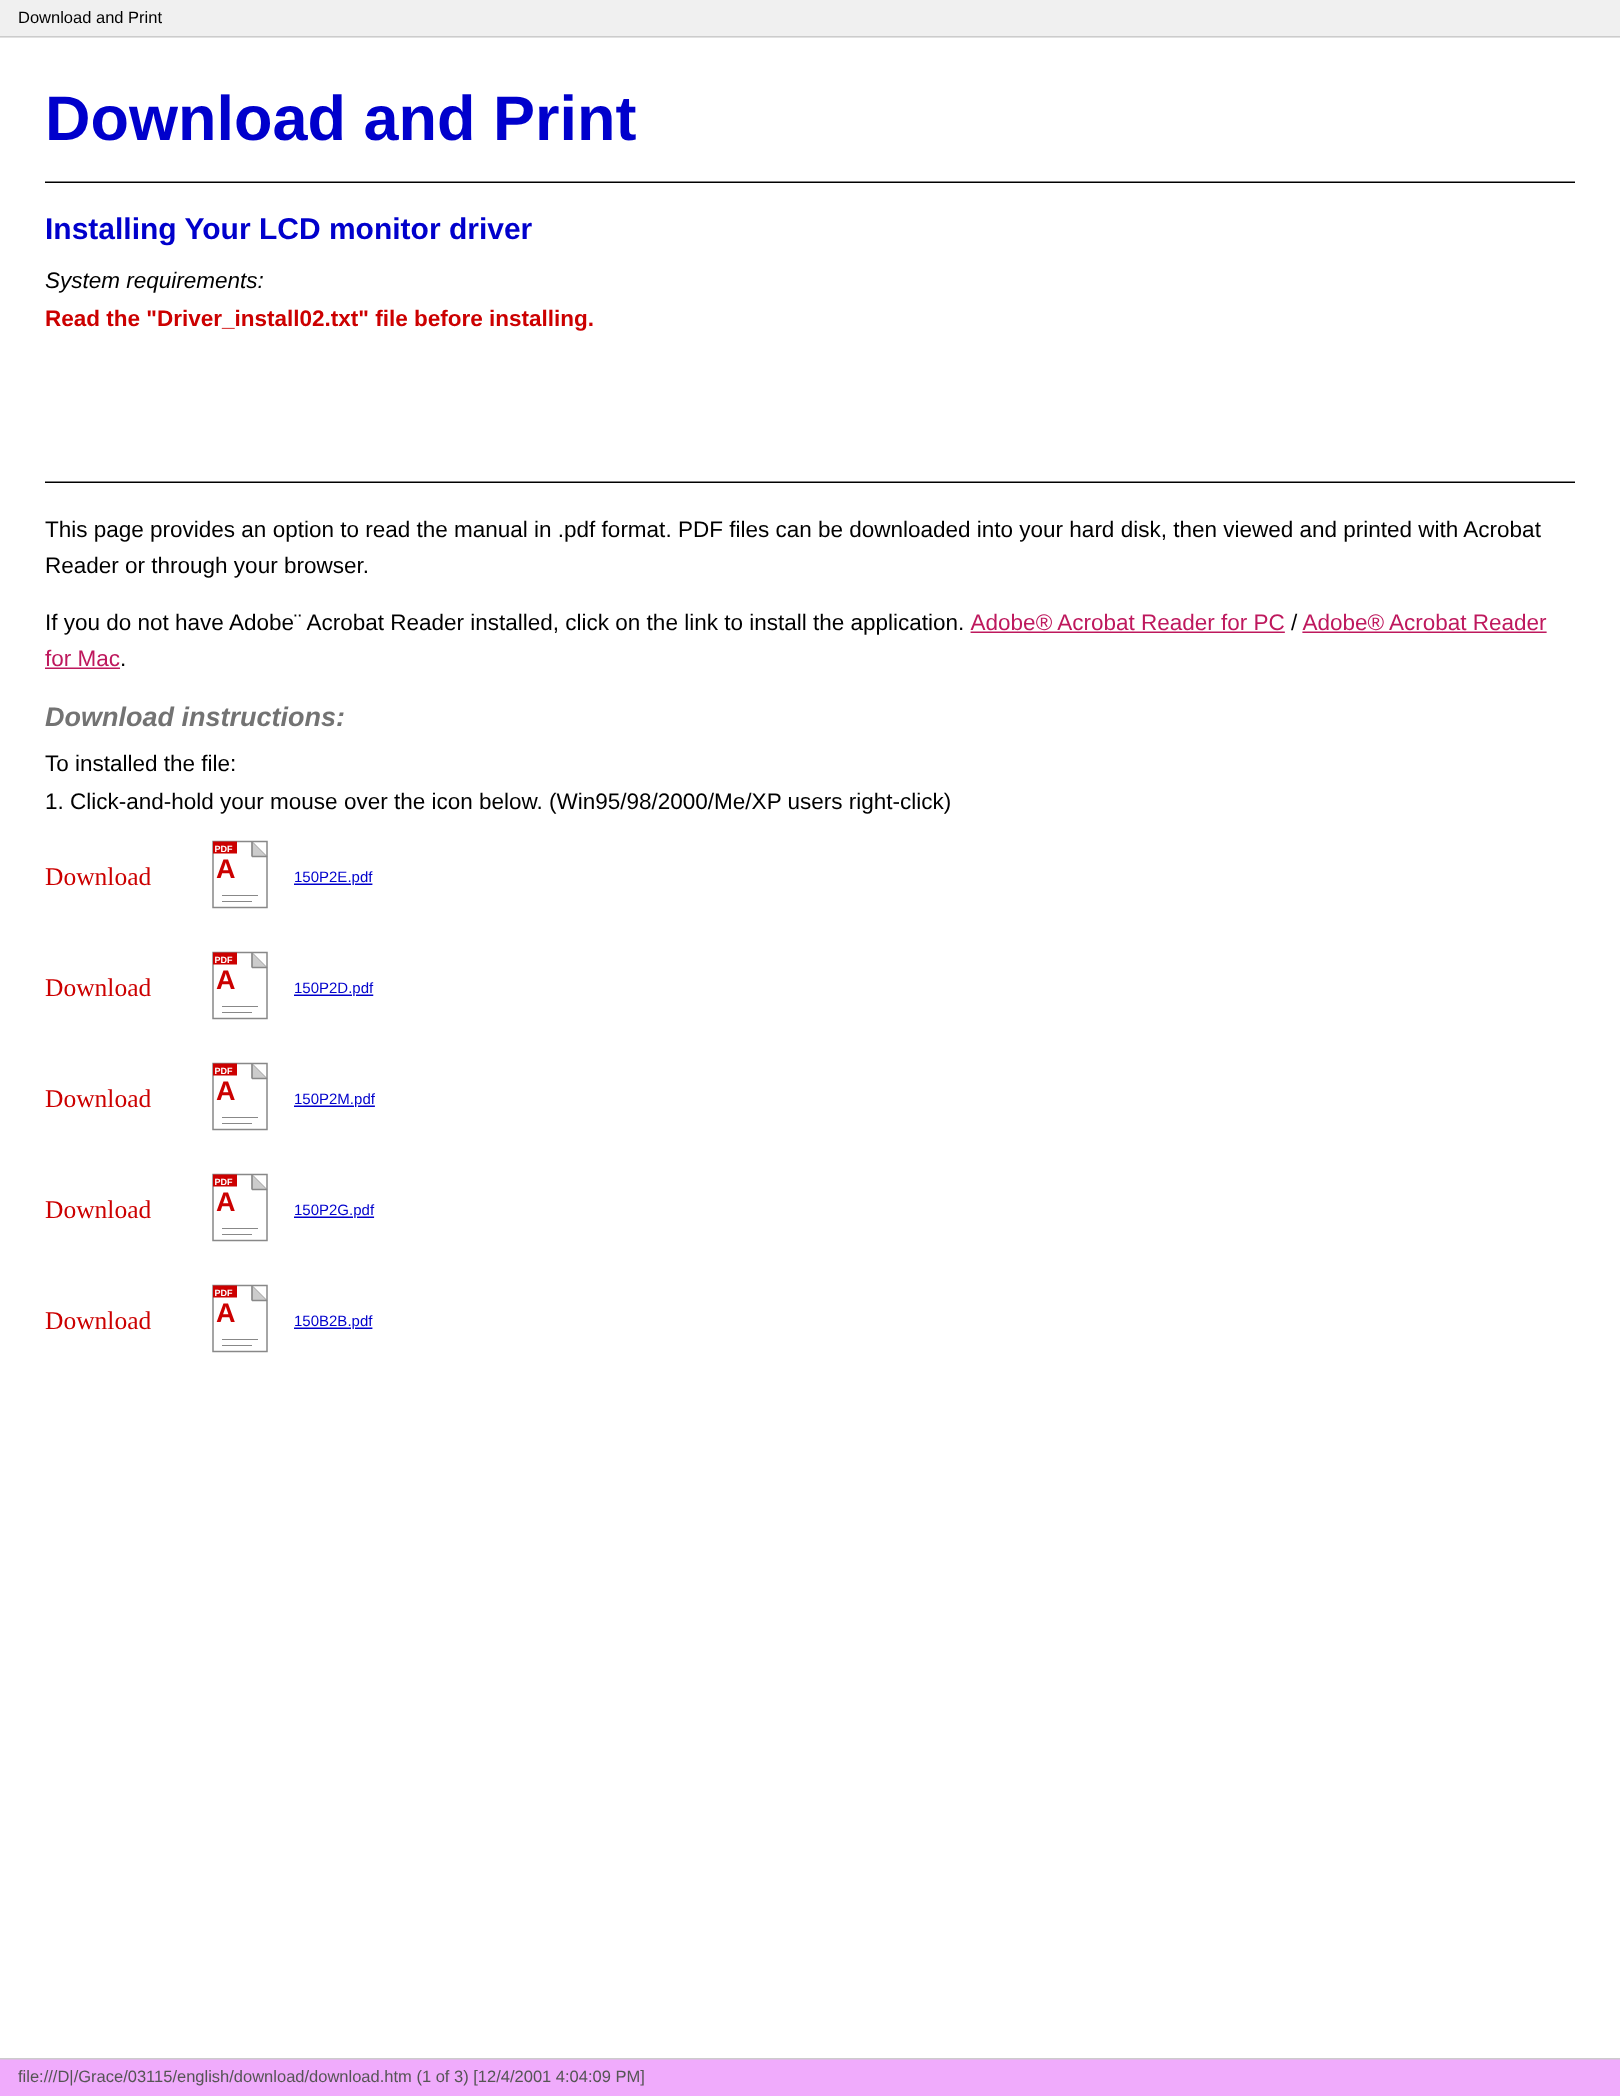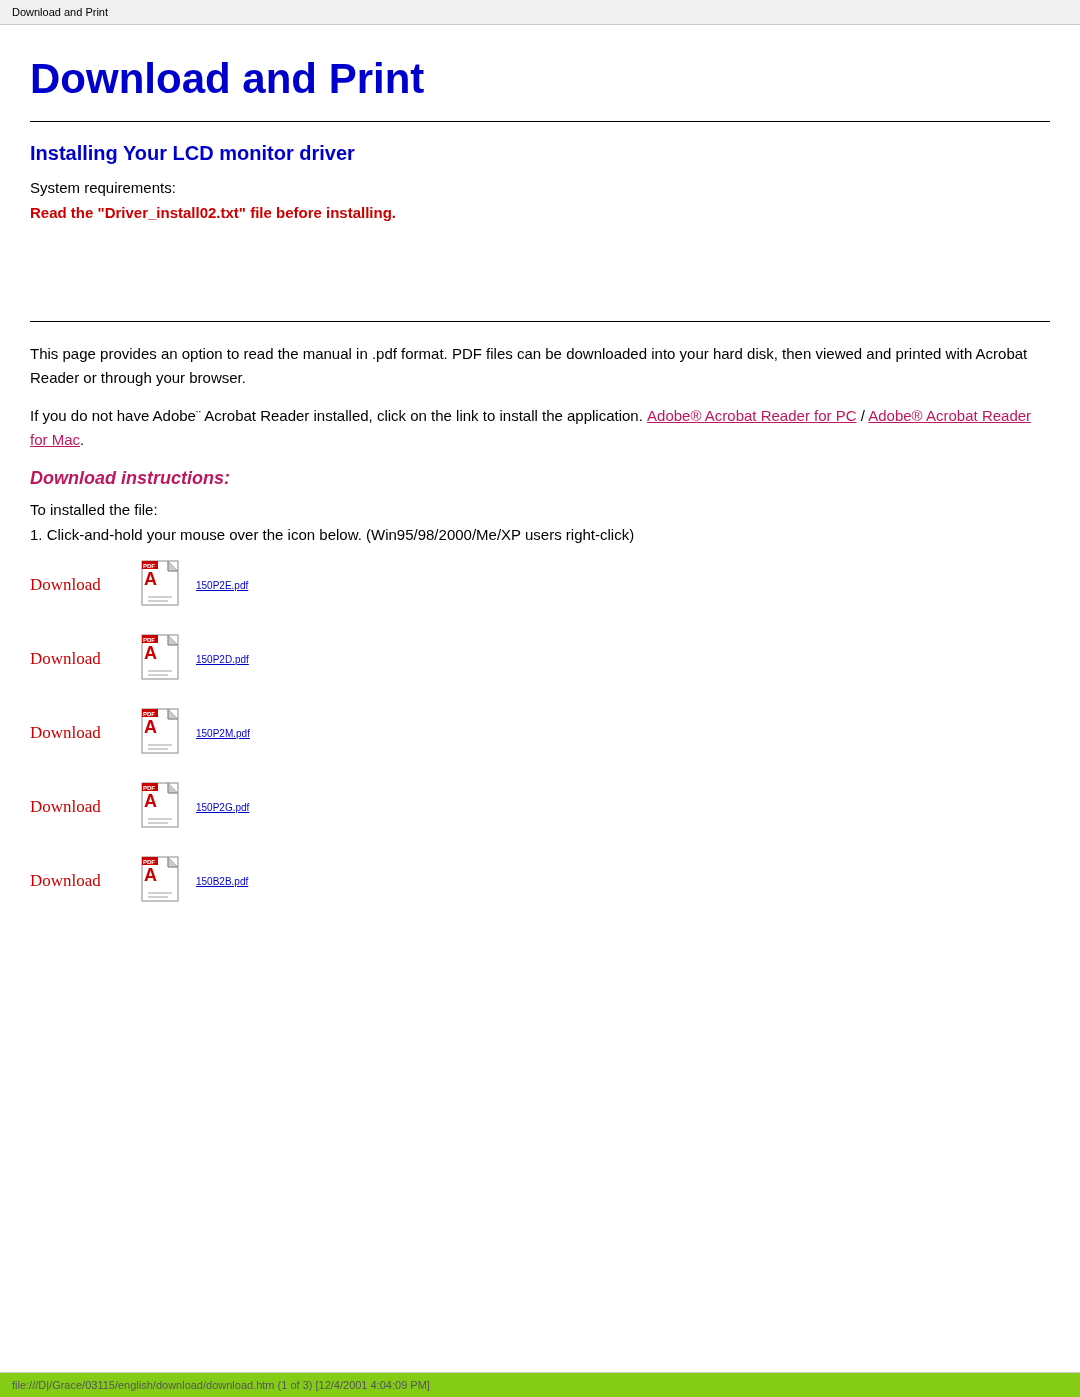--- a/index.html
+++ b/index.html
@@ -65,20 +65,21 @@
 
     h2.section-title {
       font-family: Arial, sans-serif;
       font-size: 20px;
       font-weight: bold;
       color: #0000cc;
       margin-bottom: 14px;
     }
 
     .system-req {
+      font-style: italic;
       font-size: 15px;
       margin-bottom: 8px;
       font-family: Arial, sans-serif;
     }
 
     .bullet-list {
       list-style: disc;
       margin-left: 28px;
       margin-bottom: 14px;
       font-family: Arial, sans-serif;
@@ -108,21 +109,21 @@
     .info-text a {
       color: #be185d;
       text-decoration: underline;
     }
 
     h3.download-title {
       font-family: Arial, sans-serif;
       font-size: 18px;
       font-weight: bold;
       font-style: italic;
-      color: #be185d;
+      color: #737373;
       margin-bottom: 12px;
     }
 
     .to-download {
       font-family: Arial, sans-serif;
       font-size: 15px;
       margin-bottom: 8px;
     }
 
     .click-instruction {
@@ -169,21 +170,21 @@
     .status-bar {
       font-family: Arial, sans-serif;
       font-size: 11px;
       color: #555;
       padding: 6px 12px;
       border-top: 1px solid #ccc;
       position: fixed;
       bottom: 0;
       left: 0;
       width: 1080px;
-      background: #84cc16;
+      background: #f0abfc;
     }
 
     .top-section {
       margin-bottom: 10px;
     }
   </style>
 </head>
 <body>
 
 <div class="browser-tab">Download and Print</div>

